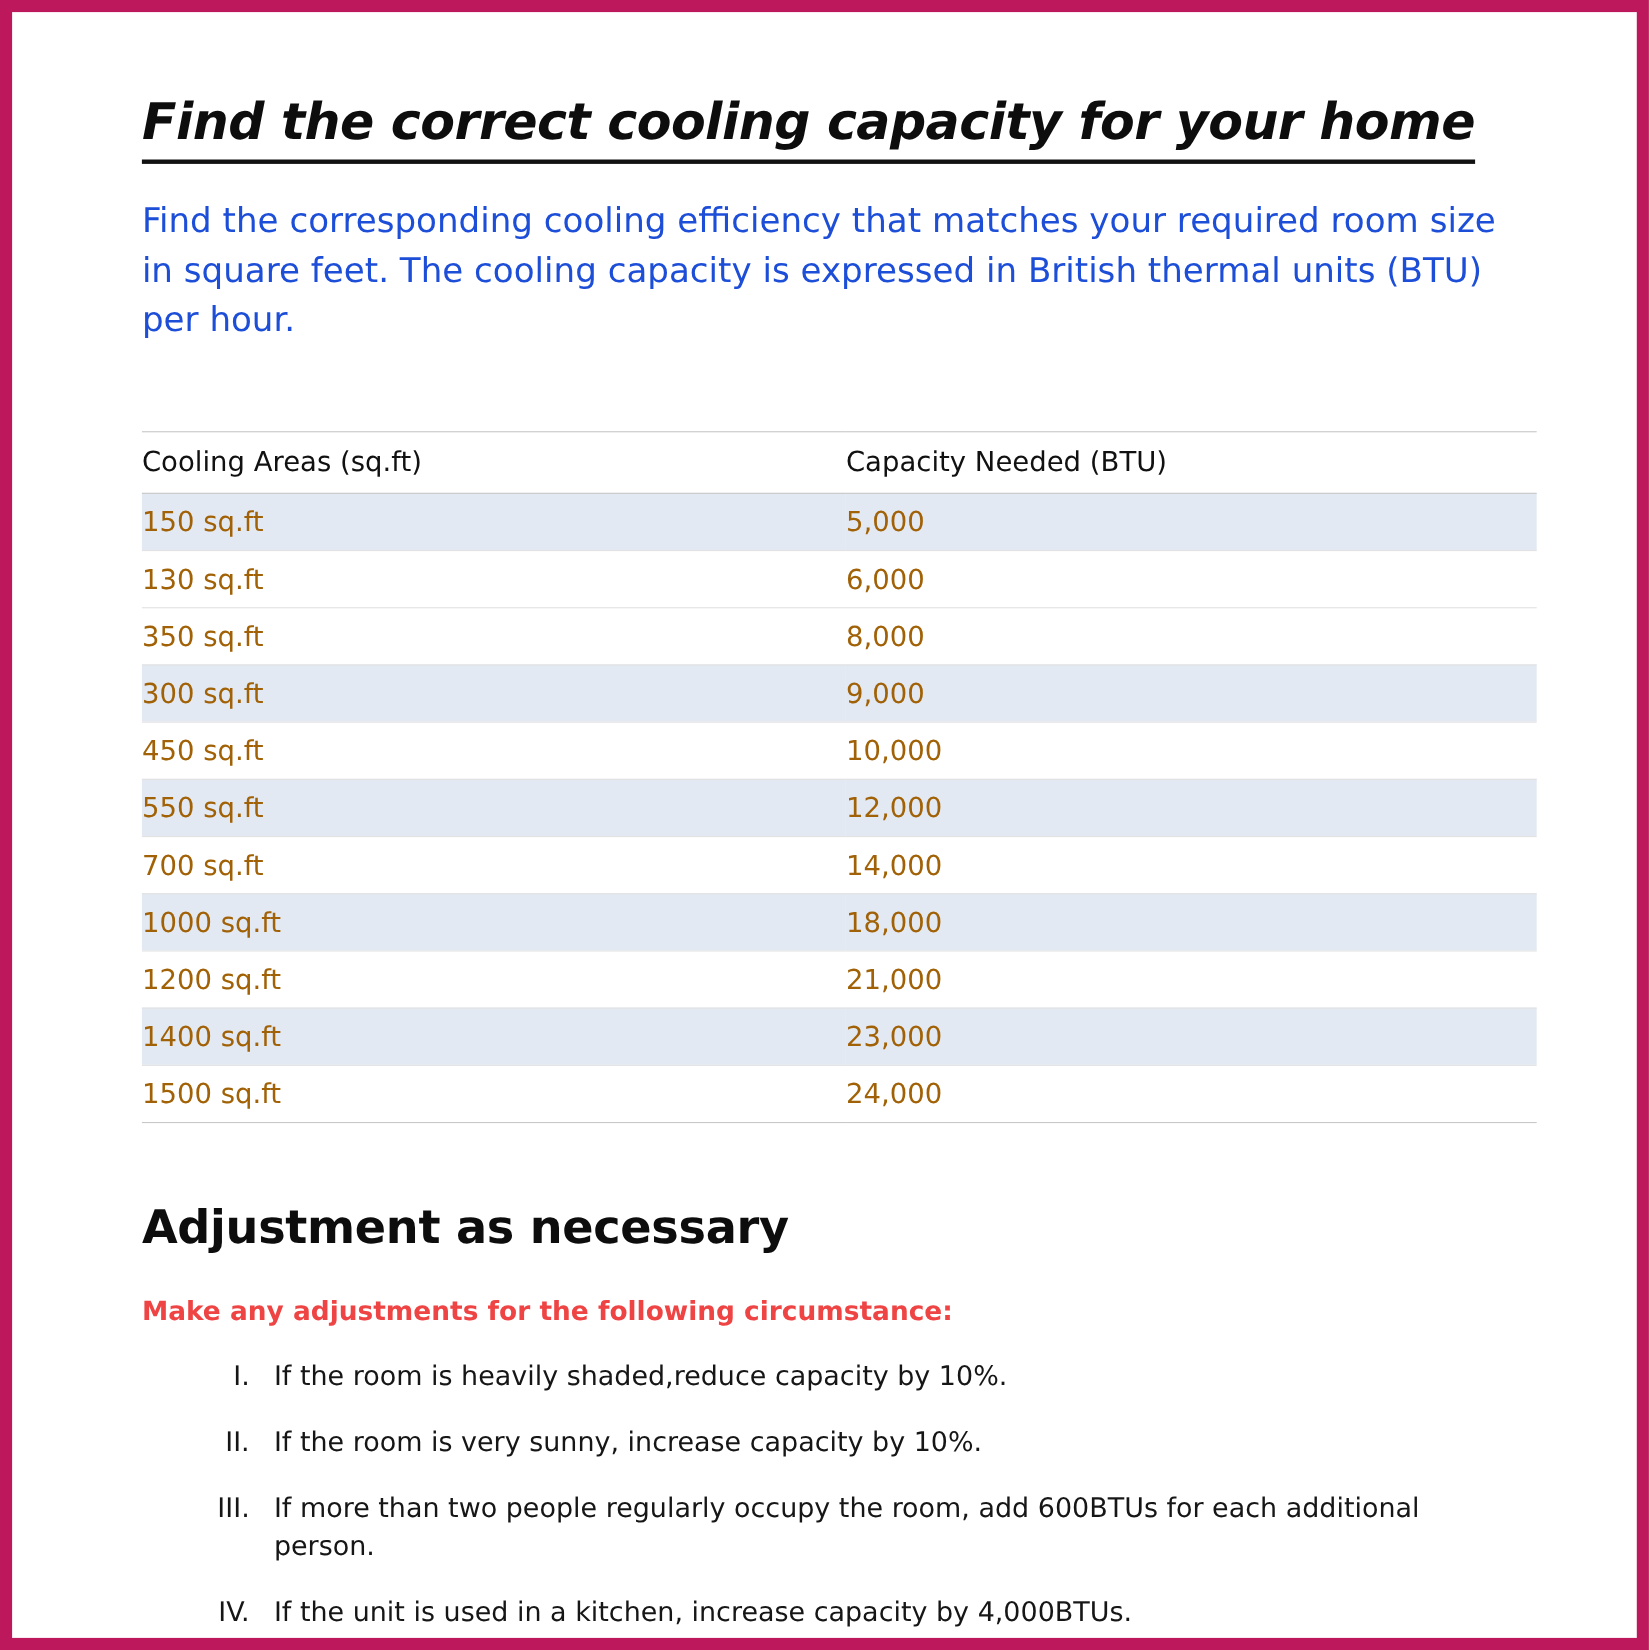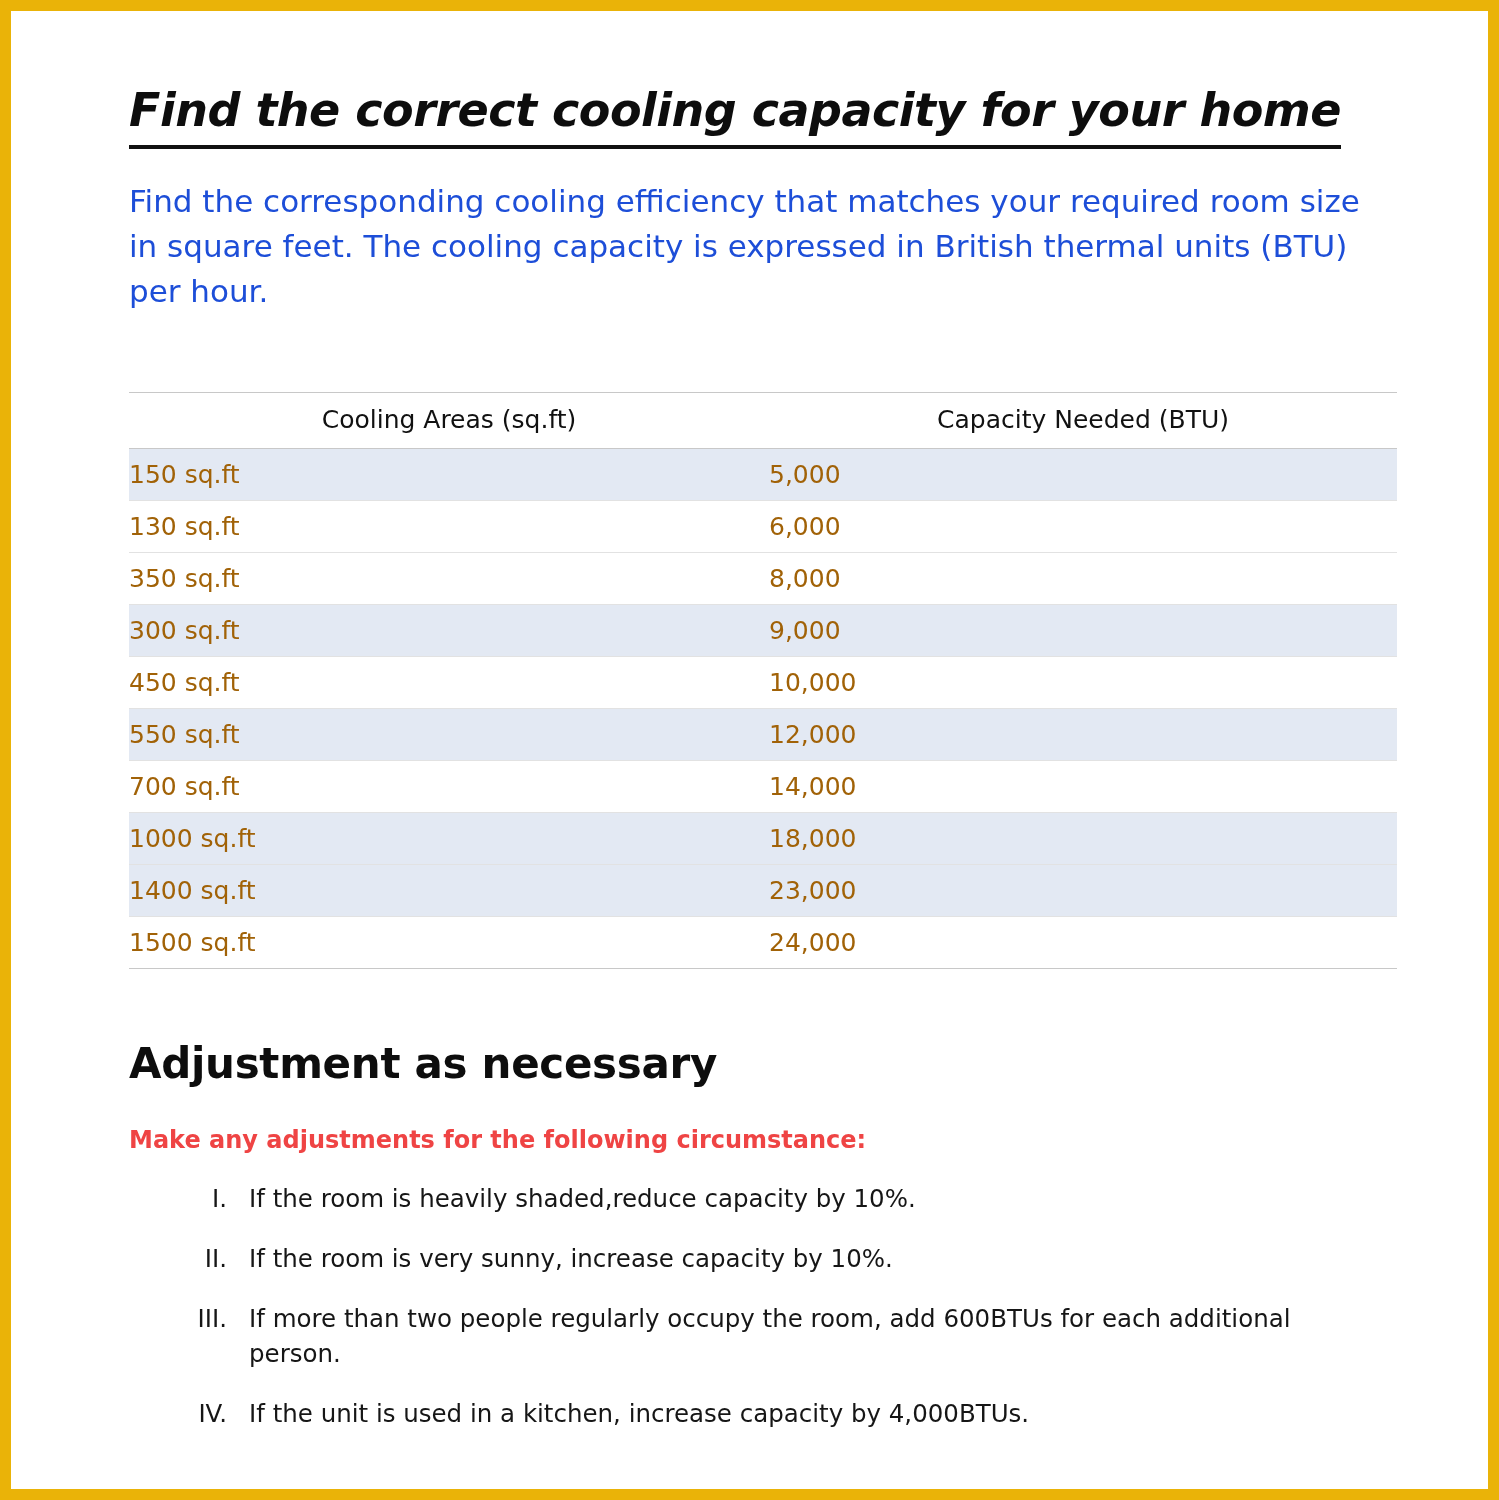--- a/index.html
+++ b/index.html
@@ -11,21 +11,21 @@
     width: 1499px;
     height: 1500px;
     font-family: "DejaVu Sans", sans-serif;
     color: #111111;
     overflow: hidden;
   }
   .page {
     box-sizing: border-box;
     width: 1499px;
     height: 1500px;
-    border: 11px solid #eab308;
+    border: 11px solid #be185d;
     background: #ffffff;
     padding: 0;
     position: relative;
   }
   .inner {
     box-sizing: border-box;
     width: 100%;
     height: 100%;
     padding: 72px 110px 0 118px;
   }
@@ -54,21 +54,21 @@
     table-layout: fixed;
     margin: 0 0 0 0;
   }
   table.capacity col.c1 { width: 640px; }
   table.capacity col.c2 { width: 628px; }
   table.capacity thead th {
     font-size: 25px;
     font-weight: normal;
     color: #111111;
     padding: 12px 0 14px 0;
-    text-align: center;
+    text-align: left;
     border-top: 1.5px solid #c8c8c8;
     border-bottom: 1.5px solid #c8c8c8;
   }
   table.capacity tbody td {
     font-size: 25px;
     padding: 11px 0 11px 0;
     color: #a16207;
     border-bottom: 1px solid #e2e2e2;
   }
   table.capacity tbody tr.alt td {
@@ -162,20 +162,24 @@
           <td>12,000</td>
         </tr>
         <tr>
           <td>700 sq.ft</td>
           <td>14,000</td>
         </tr>
         <tr class="alt">
           <td>1000 sq.ft</td>
           <td>18,000</td>
         </tr>
+        <tr>
+          <td>1200 sq.ft</td>
+          <td>21,000</td>
+        </tr>
         <tr class="alt">
           <td>1400 sq.ft</td>
           <td>23,000</td>
         </tr>
         <tr>
           <td>1500 sq.ft</td>
           <td>24,000</td>
         </tr>
       </tbody>
     </table>

